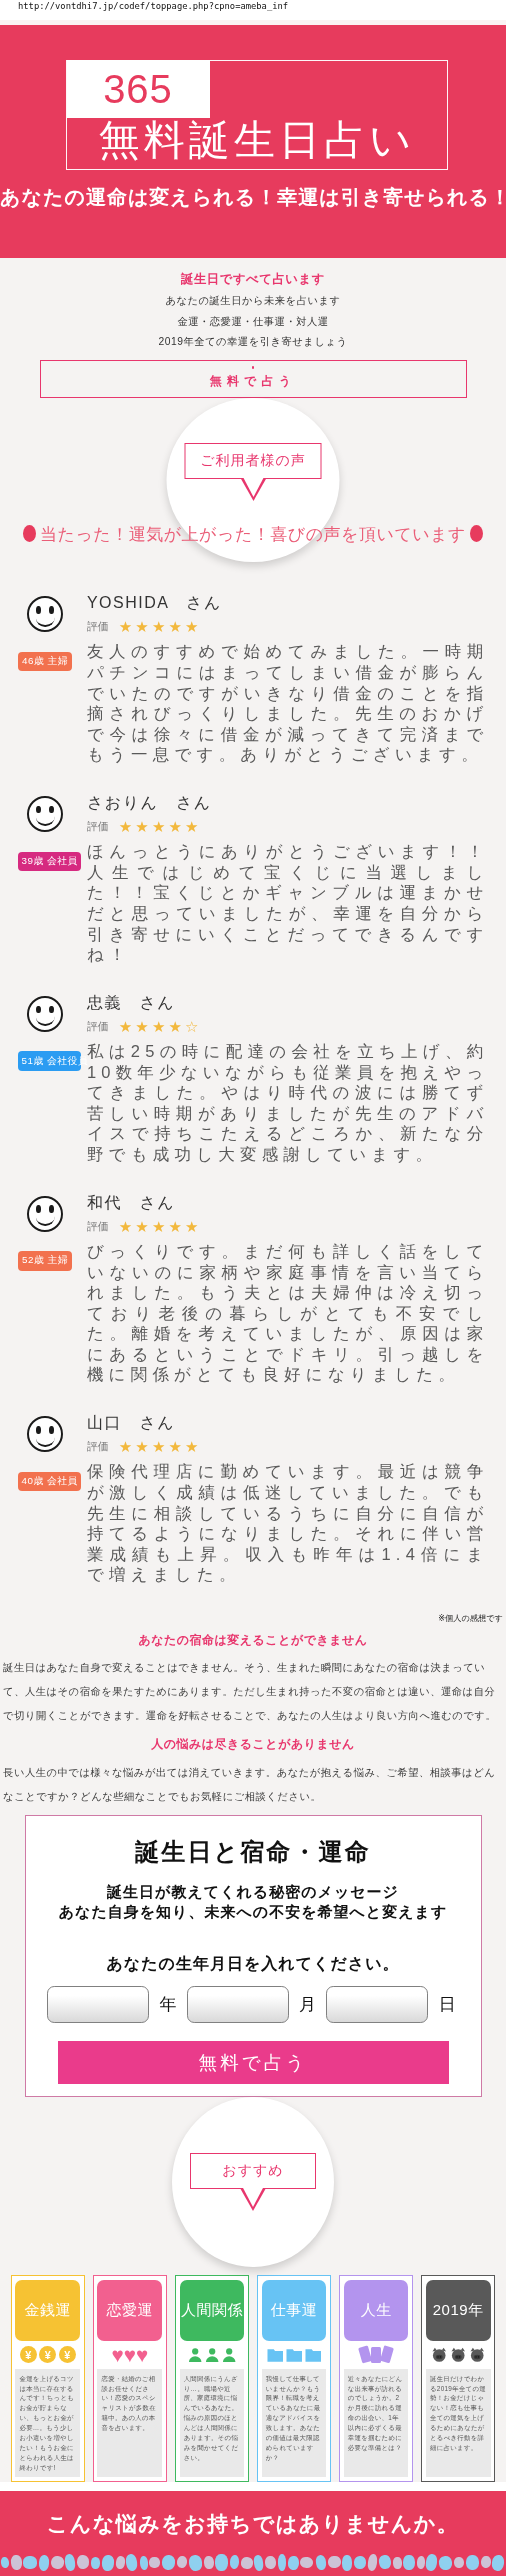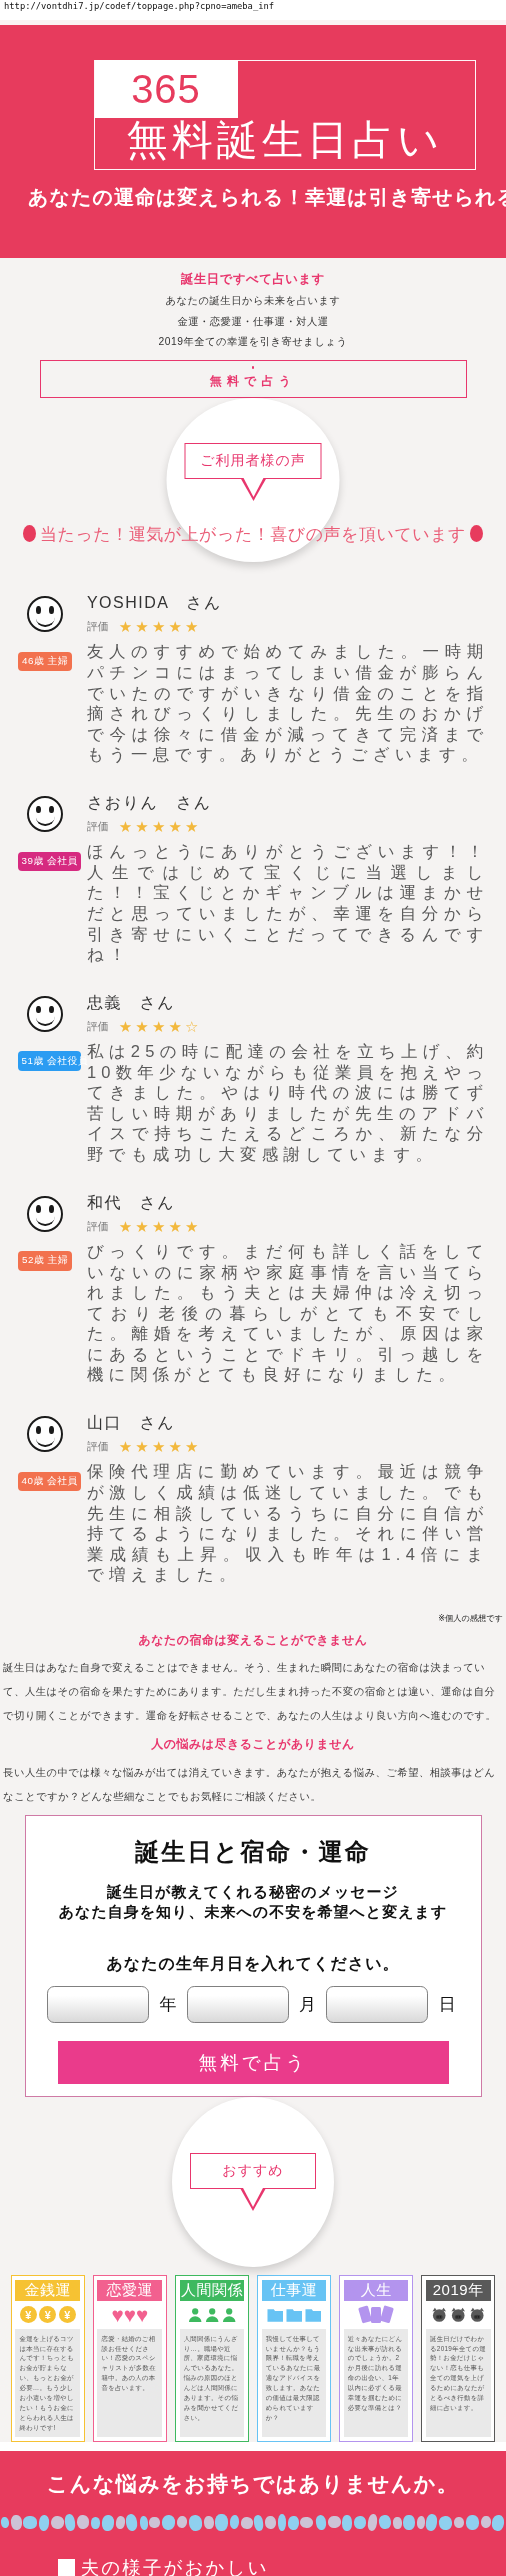--- a/index.html
+++ b/index.html
@@ -1,25 +1,25 @@
 <!DOCTYPE html>
 <html style="font-size:8.2px"><head>
 <meta charset="utf-8">
 <style>
   html,body{margin:0;padding:0;}
   body{width:506px;font-family:"Liberation Sans","DejaVu Sans",sans-serif;background:#ffffff;}
   .page{width:506px;height:3202px;overflow:hidden;position:relative;background:#fff;}
 
   
   .url-bar{height:19.6px;background:#fff;color:#111;font-family:"DejaVu Sans Mono","Liberation Mono",monospace;
-           font-size:8.8px;line-height:13.4px;padding-left:4px;white-space:nowrap;}
+           font-size:8.8px;line-height:13.4px;padding-left:18px;white-space:nowrap;}
   .pre-hero{height:5.2px;background:#fbf3f4;}
 
   
-  .hero{height:233px;background:#e73b5d;overflow:hidden;padding-left:28px;}
+  .hero{height:233px;background:#e73b5d;overflow:hidden;}
   .logo-box{position:relative;width:380px;height:108px;border:0.5px solid rgba(255,255,255,.95);margin:35px 0 0 66px;}
   .logo-365{position:absolute;top:-0.5px;left:-0.5px;width:143px;height:58px;background:#ffffff;
             display:flex;align-items:center;justify-content:center;color:#e73b5d;
             font-size:40px;font-weight:200;letter-spacing:1px;}
   .logo-title{position:absolute;bottom:1px;left:0;right:0;text-align:center;color:#fff;
               font-size:41px;font-weight:200;letter-spacing:4.1px;white-space:nowrap;}
   .hero-catch{margin-top:14.4px;text-align:center;color:#fff;font-size:20px;font-weight:600;letter-spacing:1px;white-space:nowrap;}
 
   
   .mid{background:#f5f3f2;}
@@ -87,22 +87,22 @@
   .btn-solid{display:block;width:391px;height:43px;margin:17.5px auto 0;background:#ea3b8b;border:none;cursor:pointer;
              color:#fff;font-size:18.5px;letter-spacing:3.1px;}
 
   .bubble-area.osusume{height:170px;margin-top:0;padding-left:6px;}
   .bubble-area.osusume .ellipse{width:162px;height:170px;}
   .bubble-area.osusume .tag{top:56px;width:124px;}
 
   
   .cards{display:flex;gap:8.2px;padding:8.2px 10.8px 0;align-items:stretch;}
   .card{flex:1;background:#fff;border:0.5px solid var(--c);padding:3.6px;display:flex;flex-direction:column;}
-  .card-head{background:var(--c);border-radius:0;color:#fff;font-size:15px;font-weight:500;
-             text-align:center;padding:1px 0;letter-spacing:0.5px;white-space:nowrap;overflow:hidden;}
+  .card-head{background:var(--c);border-radius:7px;color:#fff;font-size:15px;font-weight:500;
+             text-align:center;padding:21px 0;letter-spacing:0.5px;white-space:nowrap;overflow:hidden;}
   .card-icons{height:28px;display:flex;align-items:center;justify-content:center;gap:2.6px;color:var(--c);}
   .coin{width:17px;height:17px;border-radius:50%;background:var(--c);display:flex;align-items:center;justify-content:center;}
   .coin b{color:#fff;font-size:10.8px;font-weight:700;}
   .hearts{font-size:20.6px;letter-spacing:0;line-height:1;}
   .tcard{width:10.3px;height:15.5px;background:var(--c);border-radius:1.5px;}
   .tcard.a{transform:rotate(-16deg) translateX(2.1px);}
   .tcard.c{transform:rotate(16deg) translateX(-2.1px);}
   .card-body{background:#e9e9e9;color:#555;font-size:6.4px;line-height:1.55;padding:4.6px 4.1px;flex:1;min-height:77px;
              letter-spacing:0.3px;}
 

